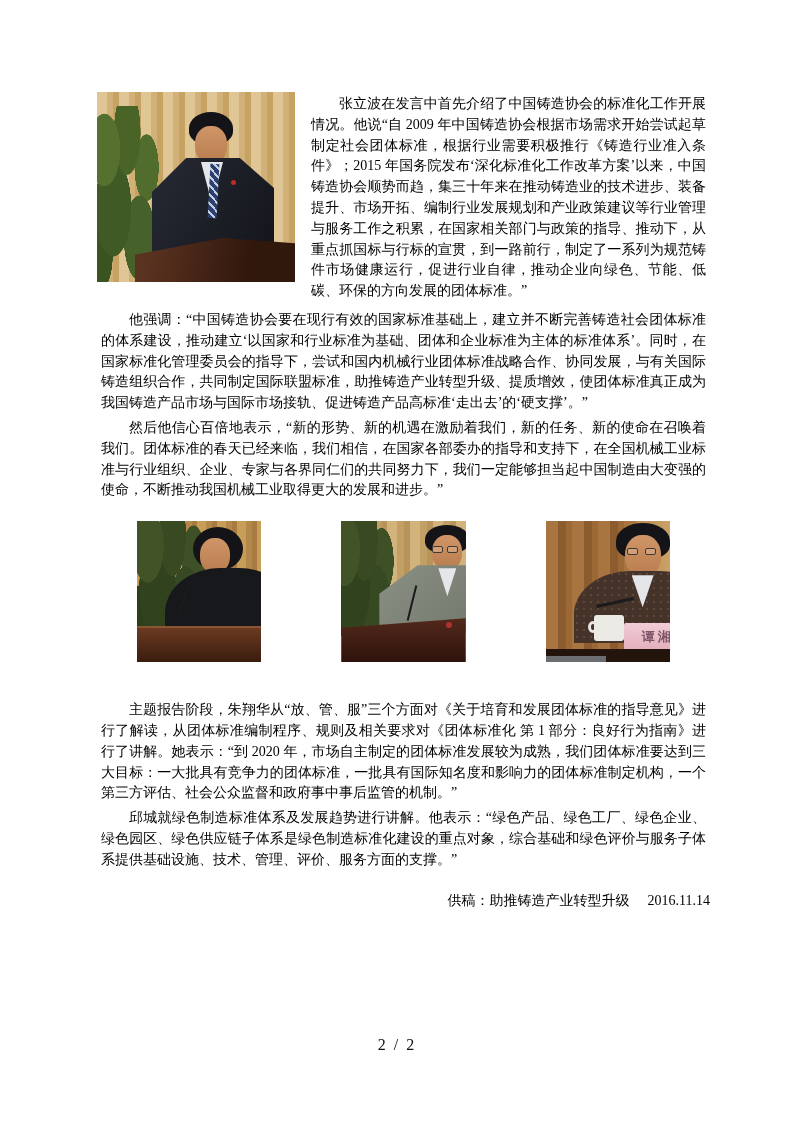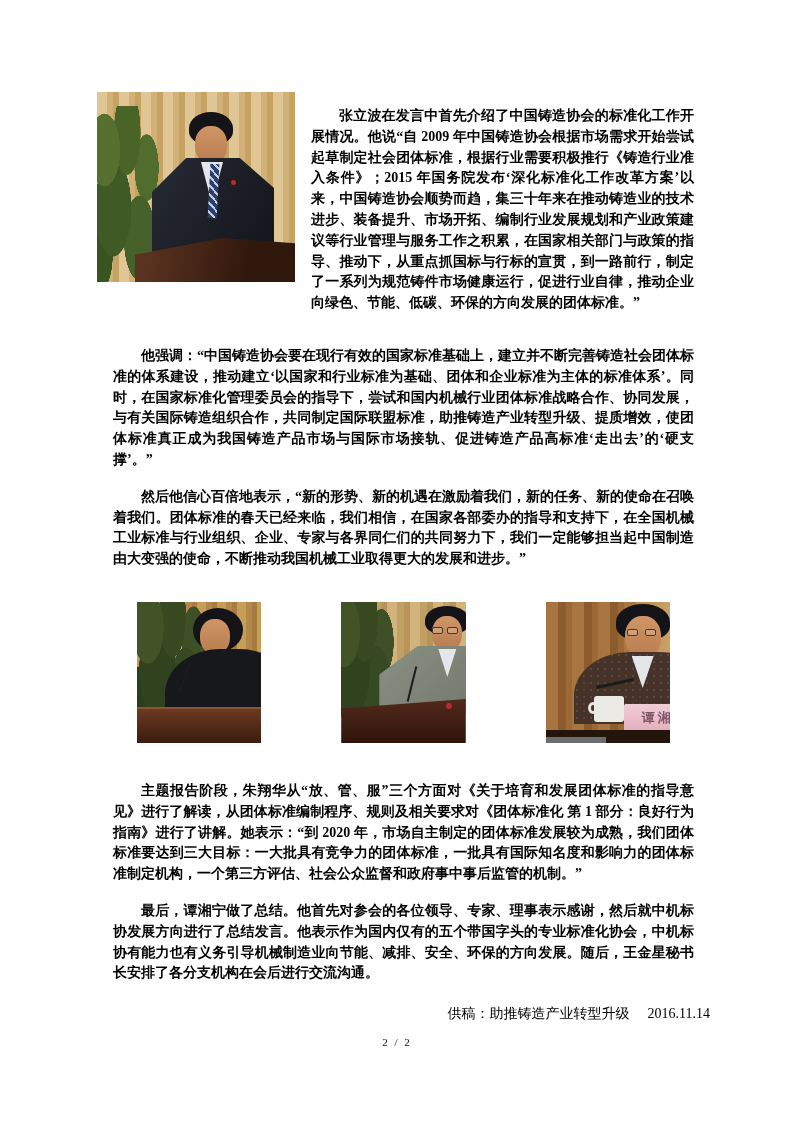--- a/index.html
+++ b/index.html
@@ -7,27 +7,26 @@
     position:relative;
     width:794px;height:1123px;
     background:#ffffff;
     box-sizing:border-box;
     padding:90px 84px 0 97px;
     font-family:"Liberation Serif","DejaVu Serif",serif;
     color:#000;
     overflow:hidden;
   }
   .para{
-    margin:16px;
+    margin:4px;
     font-size:14px;
     line-height:20.8px;
     text-align:justify;
     text-indent:2em;
     word-break:break-all;
-    font-weight:bold;
   }
   .block-first{overflow:hidden;}
   .photo{position:relative;overflow:hidden;background:#c9a96b;}
   .photo-top{width:198px;height:190px;float:left;margin:2px 16px 18px 0;}
   .photo-row{display:flex;justify-content:space-between;margin:3px 0 22px 0;}
   .photo-row .photo{width:196px;height:141px;}
   .abs{position:absolute;}
   
   .curtain{inset:0;}
   .curtain-a{background:repeating-linear-gradient(90deg,#e0c694 0 10px,#d1b177 10px 16px,#c6a263 16px 22px);}
@@ -80,21 +79,21 @@
   }
   
   .byline{
     margin-top:20px;
     font-size:14px;line-height:20.8px;
     text-align:right;
   }
   .byline .date{margin-left:18px;}
   .page-number{
     position:absolute;left:0;right:0;top:1036px;
-    text-align:center;font-size:11px;letter-spacing:2px;color:#111;
+    text-align:center;font-size:16px;letter-spacing:2px;color:#111;
     font-family:"Liberation Serif","DejaVu Serif",serif;
   }
 </style>
 </head>
 <body>
 
 <div class="page">
 
   <section class="block-first">
     <figure class="photo photo-top" style="margin-left:0">
@@ -154,21 +153,21 @@
       <div class="abs cup-handleC" style="left:42px;top:100px;"></div>
       <div class="abs cupC" style="left:48px;top:94px;width:30px;height:26px;"></div>
       <div class="abs cardC" style="left:78px;top:102px;width:84px;height:28px;">谭湘宁</div>
       <div class="abs tableC" style="left:0;bottom:0;width:100%;height:13px;"></div>
       <div class="abs table-edgeC" style="left:0;bottom:0;width:60px;height:6px;"></div>
     </figure>
 
   </div>
 
   <p class="para">主题报告阶段，朱翔华从“放、管、服”三个方面对《关于培育和发展团体标准的指导意见》进行了解读，从团体标准编制程序、规则及相关要求对《团体标准化 第 1 部分：良好行为指南》进行了讲解。她表示：“到 2020 年，市场自主制定的团体标准发展较为成熟，我们团体标准要达到三大目标：一大批具有竞争力的团体标准，一批具有国际知名度和影响力的团体标准制定机构，一个第三方评估、社会公众监督和政府事中事后监管的机制。”</p>
-  <p class="para">最后，谭湘宁做了总结。他首先对参会的各位领导、专家、理事表示感谢，然后就中机标协发展方向进行了总结发言。他表示作为国内仅有的五个带国字头的专业标准化协会，中机标协有能力也有义务引导机械制造业向节能、减排、安全、环保的方向发展。随后，王金星秘书长安排了各分支机构在会后进行交流沟通。</p>
+  <p class="para">邱城就绿色制造标准体系及发展趋势进行讲解。他表示：“绿色产品、绿色工厂、绿色企业、绿色园区、绿色供应链子体系是绿色制造标准化建设的重点对象，综合基础和绿色评价与服务子体系提供基础设施、技术、管理、评价、服务方面的支撑。”</p>
 
   <div class="byline">
     <span>供稿：助推铸造产业转型升级</span><span class="date">2016.11.14</span>
   </div>
 
   <div class="page-number">2 / 2</div>
 
 </div>
 
 </body></html>

